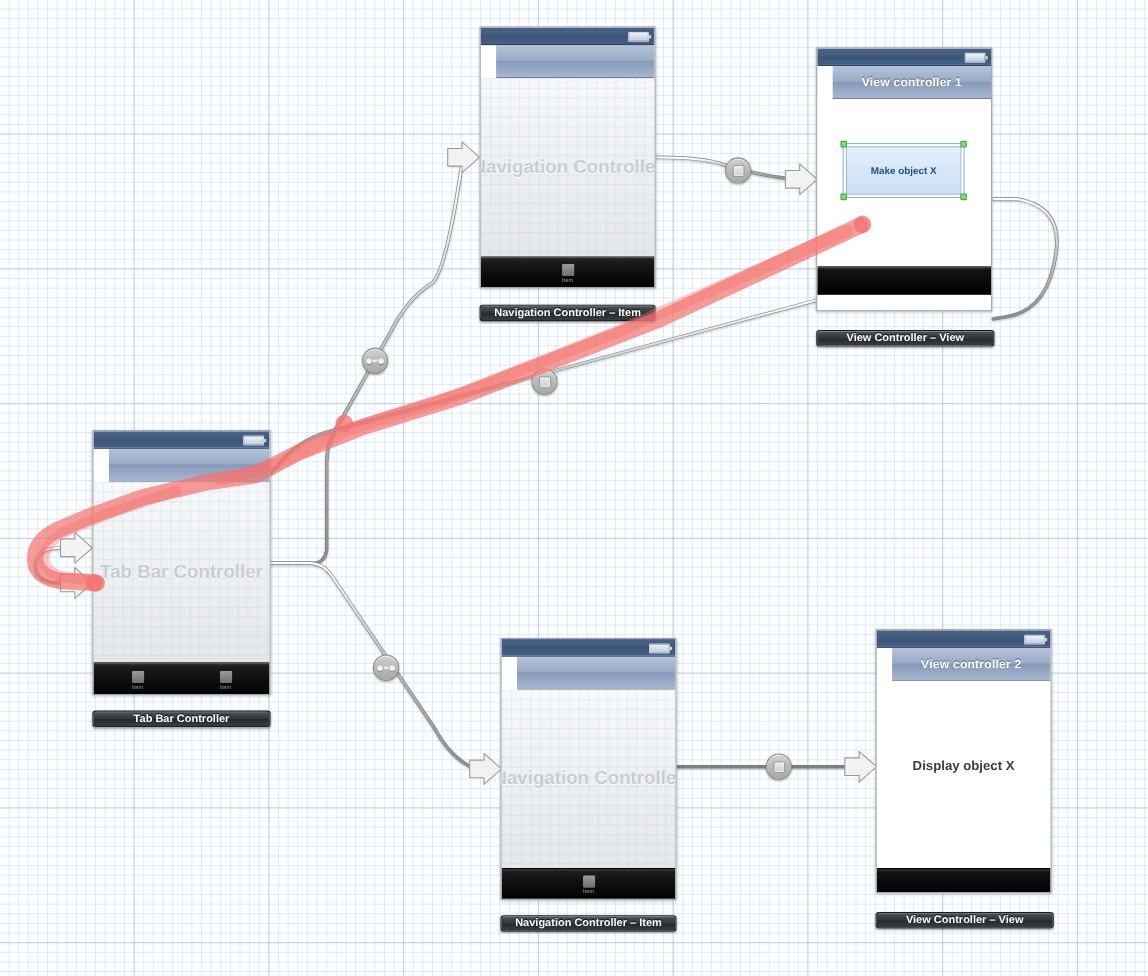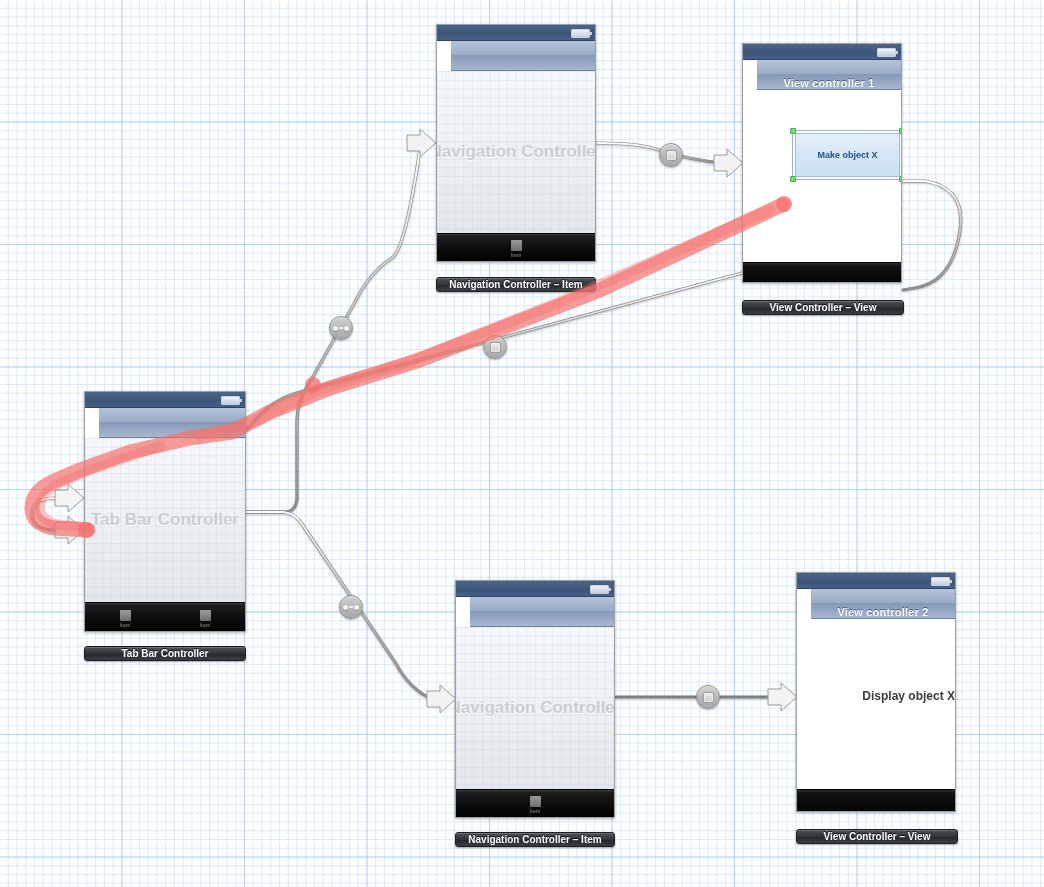--- a/index.html
+++ b/index.html
@@ -84,21 +84,21 @@
     height: 3px;
     background: #c9d3e2;
   }
 
   
   .navbar {
     height: 29px;
     background: linear-gradient(to bottom, #b5c3d8 0%, #9aabc6 48%, #8699b8 50%, #a7b7cf 100%);
     border-bottom: 1px solid #6d7f9c;
     display: flex;
-    align-items: flex-end;
+    align-items: center;
     justify-content: center;
     margin-left: 14px;
   }
   .navbar-title {
     font-size: 11px;
     font-weight: bold;
     color: #ffffff;
     text-shadow: 0 -1px 0 rgba(40,60,90,0.75);
     letter-spacing: 0.2px;
   }
@@ -369,21 +369,21 @@
   </div>
 
   <div class="scene" style="left:742px; top:43px; width:160px; height:240px;">
     <div class="device" style="width:160px; height:240px;">
       <div class="statusbar">
         <div class="battery"></div>
       </div>
       <div class="navbar">
         <span class="navbar-title">View controller 1</span>
       </div>
-      <div class="body-plain" style="height:172px;margin-left:26px;">
+      <div class="body-plain" style="height:152px;">
         <div class="ib-button" style="left:26px; top:43px; width:105px; height:44px;">
           <span class="ib-button-label">Make object X</span>
         </div>
         <div class="sel-frame" style="left:23px; top:40px; width:111px; height:50px;">
           <div class="handle" style="left:-3px; top:-3px;"></div>
           <div class="handle" style="right:-3px; top:-3px;"></div>
           <div class="handle" style="left:-3px; bottom:-3px;"></div>
           <div class="handle" style="right:-3px; bottom:-3px;"></div>
         </div>
       </div>
@@ -419,21 +419,21 @@
 
   <div class="scene" style="left:796px; top:572px; width:160px; height:240px;">
     <div class="device" style="width:160px; height:240px;">
       <div class="statusbar">
         <div class="battery"></div>
       </div>
       <div class="navbar">
         <span class="navbar-title">View controller 2</span>
       </div>
       <div class="body-plain" style="height:170px;">
-        <div class="body-label" style="top:70px;text-align:right;">Display object X</div>
+        <div class="body-label" style="top:70px;">Display object X</div>
       </div>
       <div class="blackbar" style="height:25px;"></div>
     </div>
   </div>
   <div class="scene-label" style="left:796px; top:829px; width:162px;">
     <span class="scene-label-text">View Controller – View</span>
   </div>
 
   <div class="segue-badge rel" style="left:329px; top:316px;">
     <div class="inner-row">

